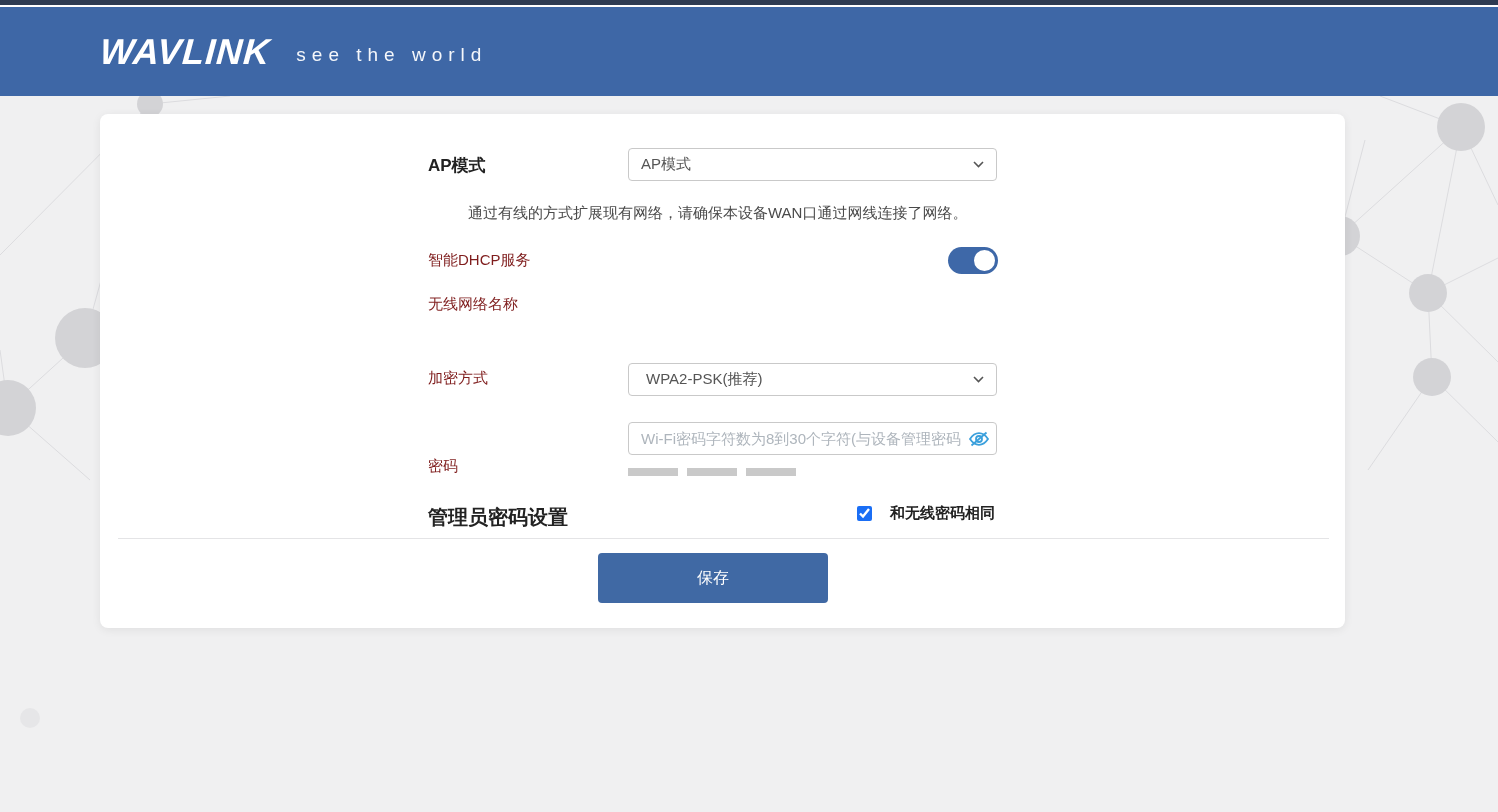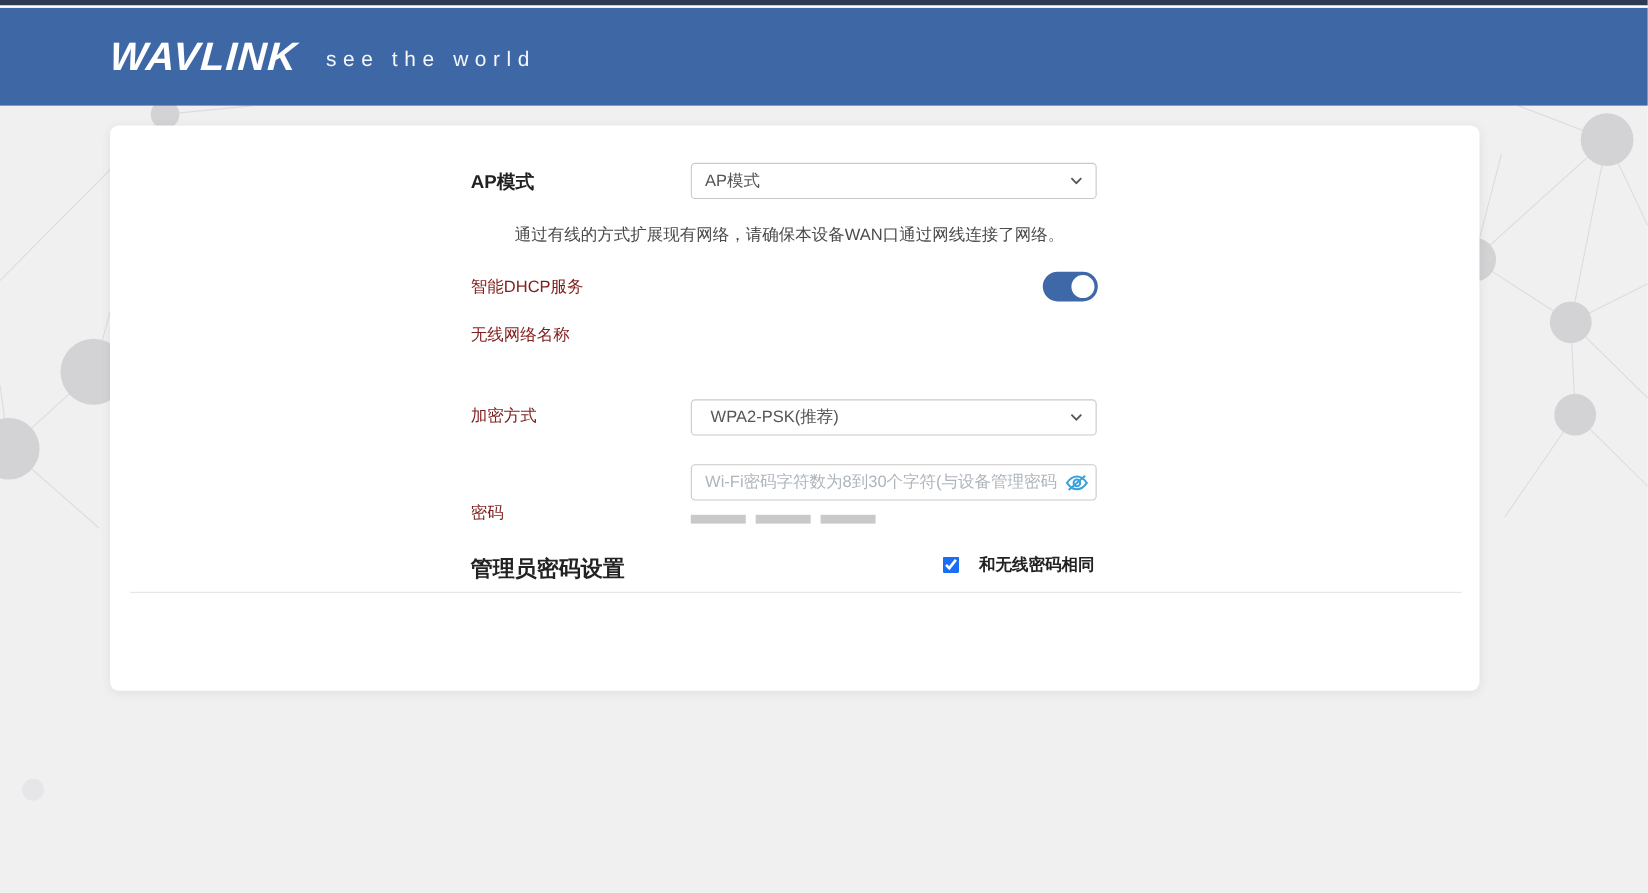--- a/index.html
+++ b/index.html
@@ -226,13 +226,14 @@
   </div>
 
   <div class="abs label-bold" style="left:328px; top:390px; font-size:20px;">管理员密码设置</div>
   <div class="abs checkbox-row" style="left:757px; top:390px;">
     <input type="checkbox" checked="checked" style="">
     <span class="checkbox-label">和无线密码相同</span>
   </div>
 
   <div class="abs divider"></div>
 
+  <button class="abs save-btn">保存</button>
 </div>
 
 </body></html>

